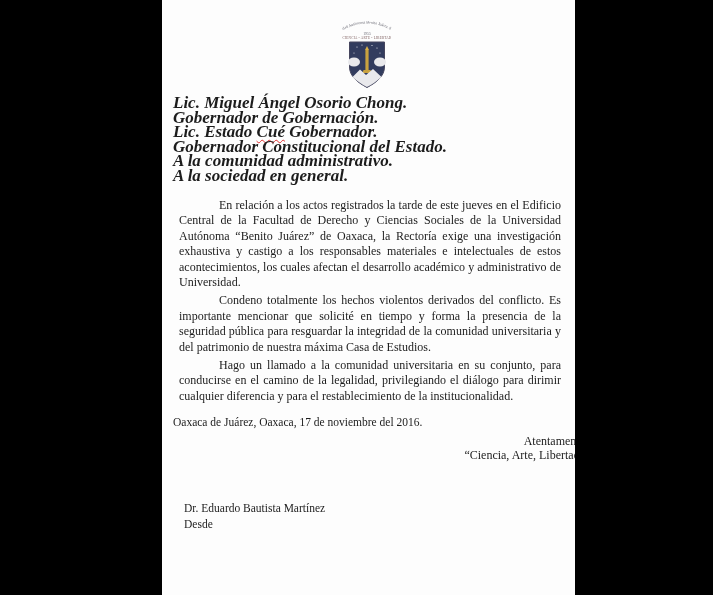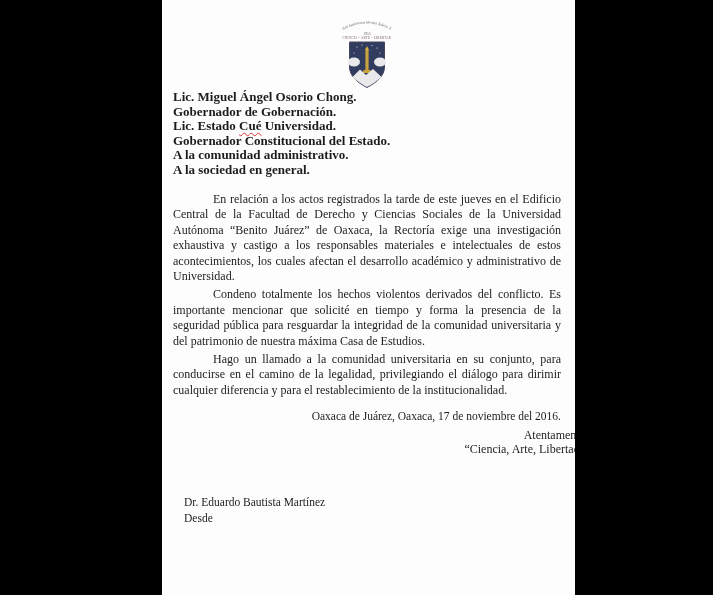--- a/index.html
+++ b/index.html
@@ -7,32 +7,32 @@
     position:relative;width:713px;height:595px;background:#000;overflow:hidden;
     font-family:"Liberation Serif","DejaVu Serif",serif;
   }
   .page{
     position:absolute;left:162px;top:0;width:413px;height:595px;
     background:#fdfdfd;color:#1c1c1c;overflow:hidden;
     box-sizing:border-box;padding:0 14px 0 11px;
   }
   .crest-wrap{padding-top:8px;text-align:center;height:88px;box-sizing:border-box;}
   .crest-wrap svg{display:block;margin:0 auto;}
-  .addressee{margin-top:2px;font-weight:bold;font-size:13px;line-height:14.5px;}
+  .addressee{margin-top:8px;font-weight:bold;font-size:17px;line-height:14.5px;font-style:italic;}
   .addressee div{white-space:nowrap;}
   .misspell{
     text-decoration:underline;
     text-decoration-style:wavy;
     text-decoration-color:#e03030;
     text-decoration-thickness:1px;
     text-underline-offset:2px;
   }
   .body-text{margin-top:15px;font-size:12px;line-height:15.4px;text-align:justify;}
-  .body-text p{margin:0 0 3px 0;text-indent:40px;}
-  .dateline{font-size:11.5px;text-align:right;margin-top:12px;}
+  .body-text p{margin:0 0 3px 6px;text-indent:40px;}
+  .dateline{font-size:11.5px;margin-top:12px;}
   .closing{margin-top:7px;text-align:right;font-size:12px;line-height:13.5px;transform:translateX(24px);}
   .signature{margin-top:38px;text-align:left;font-size:11.5px;line-height:16px;transform:translateX(11px);}
 </style>
 </head>
 <body>
 
 <div class="canvas">
   <div class="page">
 
     <div class="crest-wrap">
@@ -60,21 +60,21 @@
           <rect x="16.4" y="9" width="3.2" height="20" fill="#c9a23f"></rect>
           <path d="M14.5,29 h7 l1,3 h-9 z" fill="#c9a23f"></path>
           <path d="M3.5,36 L11,28.5 L17,34 L24,28 L32.5,36 C27,41 22.5,43.8 17.9,46 C13,43.5 8,40 3.5,36 z" fill="#e9e9ec"></path>
         </g>
       </svg>
     </div>
 
     <div class="addressee">
       <div>Lic. Miguel Ángel Osorio Chong.</div>
       <div>Gobernador de Gobernación.</div>
-      <div><span>Lic. Estado </span><span class="misspell">Cué</span><span> Universidad.</span></div>
+      <div><span>Lic. Estado </span><span class="misspell">Cué</span><span> Gobernador.</span></div>
       <div>Gobernador Constitucional del Estado.</div>
       <div>A la comunidad administrativo.</div>
       <div>A la sociedad en general.</div>
     </div>
 
     <div class="body-text">
       <p>En relación a los actos registrados la tarde de este jueves en el Edificio Central de la Facultad de Derecho y Ciencias Sociales de la Universidad Autónoma “Benito Juárez” de Oaxaca, la Rectoría exige una investigación exhaustiva y castigo a los responsables materiales e intelectuales de estos acontecimientos, los cuales afectan el desarrollo académico y administrativo de Universidad.</p>
       <p>Condeno totalmente los hechos violentos derivados del conflicto. Es importante mencionar que solicité en tiempo y forma la presencia de la seguridad pública para resguardar la integridad de la comunidad universitaria y del patrimonio de nuestra máxima Casa de Estudios.</p>
       <p>Hago un llamado a la comunidad universitaria en su conjunto, para conducirse en el camino de la legalidad, privilegiando el diálogo para dirimir cualquier diferencia y para el restablecimiento de la institucionalidad.</p>
     </div>

